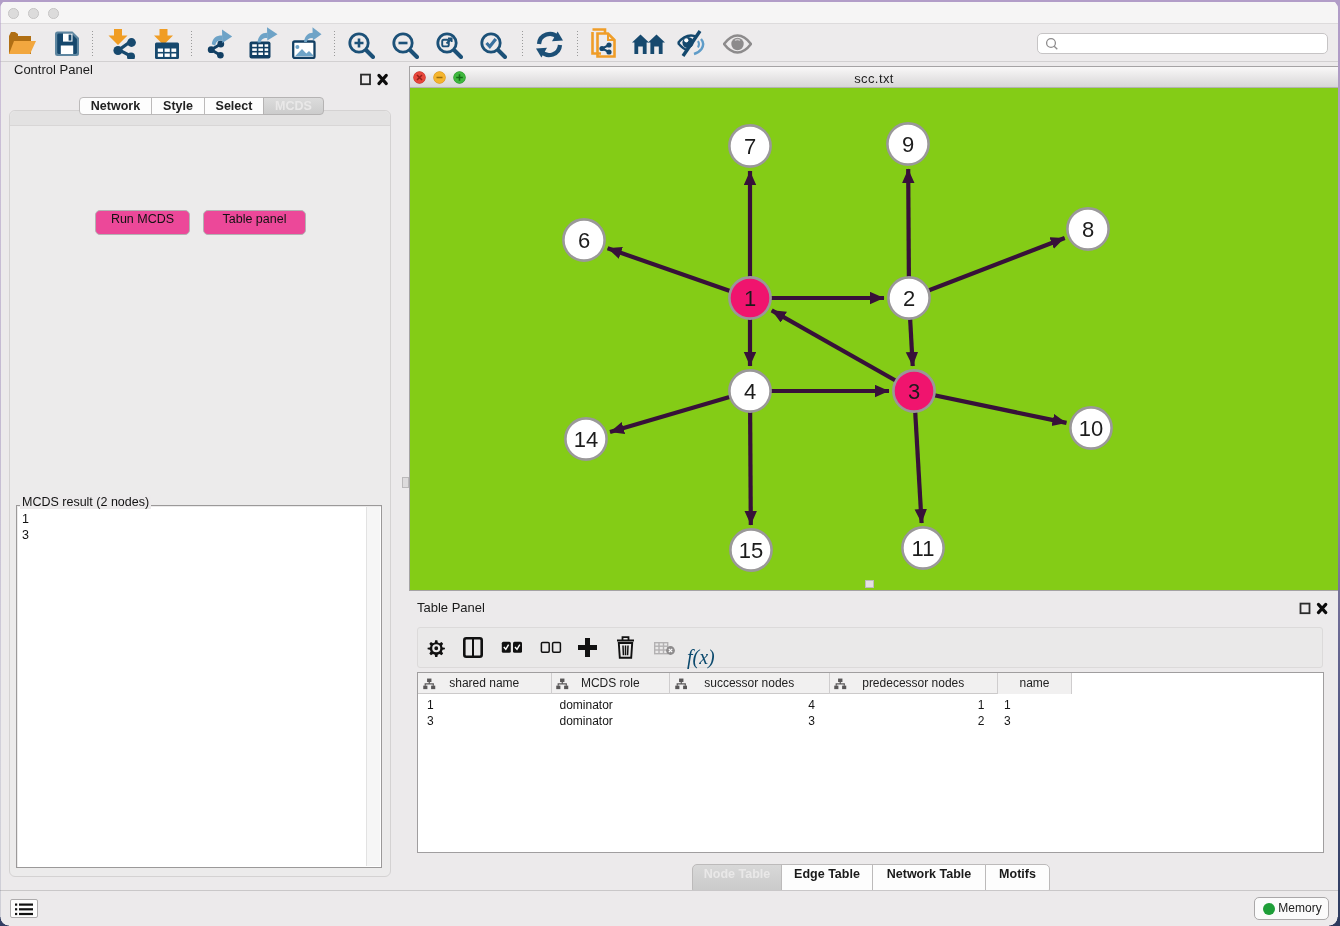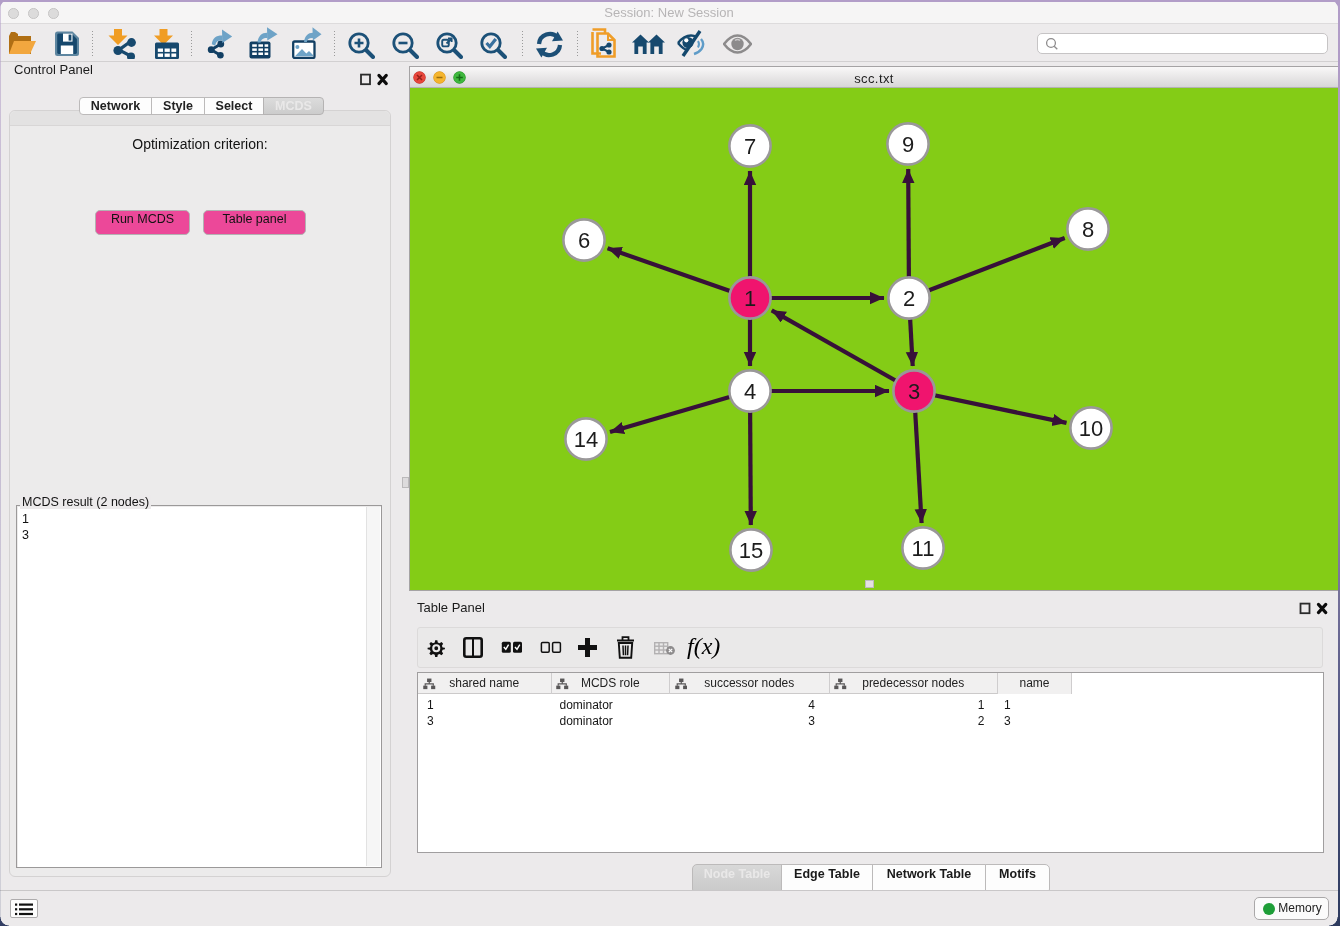--- a/index.html
+++ b/index.html
@@ -97,21 +97,20 @@
   background:#1e9e38; }
 </style>
 </head>
 <body>
 <div id="win">
 
   <div id="titlebar">
     <div class="tdot" style="left:8px;"></div>
     <div class="tdot" style="left:28px;"></div>
     <div class="tdot" style="left:48px;"></div>
-    <div id="title-text">Session: New Session</div>
   </div>
 
   <div id="toolbar">
     <div class="sep" style="left:92px;"></div>
     <div class="sep" style="left:191px;"></div>
     <div class="sep" style="left:334px;"></div>
     <div class="sep" style="left:522px;"></div>
     <div class="sep" style="left:577px;"></div>
     <div id="searchbox">
       <svg width="16" height="16" style="position:absolute;left:6px;top:2px" viewBox="0 0 16 16">
@@ -250,21 +249,20 @@
   </svg>
   <div id="cp-tabs">
     <div class="tab" style="left:0; width:73px; border-radius:4px 0 0 4px;">Network</div>
     <div class="tab" style="left:72px; width:54px;">Style</div>
     <div class="tab" style="left:125px; width:60px;">Select</div>
     <div class="tab sel" style="left:184px; width:61px; border-radius:0 4px 4px 0;">MCDS</div>
   </div>
   <div id="cp-box">
       <div id="cp-box-strip"></div>
     </div>
-  <div id="opt-label">Optimization criterion:</div>
   <div class="btn" style="left:95px; width:95px;">Run MCDS</div>
   <div class="btn" style="left:203px; width:103px;">Table panel</div>
   <div id="groupbox"></div>
   <div id="gb-white"></div>
   <div id="gb-scroll"></div>
   <div id="gb-label">MCDS result (2 nodes)</div>
   <div id="gb-text">1<br>3</div>
   <div id="divider-handle"></div>
 
   <div id="netwin">
@@ -372,21 +370,21 @@
       <g stroke="#b3b1b2" fill="none" stroke-width="1.4">
         <rect x="0.7" y="0.7" width="13" height="11"></rect>
         <line x1="0.7" y1="4.2" x2="13.7" y2="4.2"></line>
           <line x1="0.7" y1="8" x2="13.7" y2="8"></line>
         <line x1="5" y1="0.7" x2="5" y2="12"></line>
           <line x1="9.5" y1="0.7" x2="9.5" y2="12"></line>
       </g>
       <circle cx="16.5" cy="8.5" r="4.4" fill="#8e8c8d"></circle>
       <path d="M14.8 6.8 L18.2 10.2 M18.2 6.8 L14.8 10.2" stroke="#fff" stroke-width="1.2"></path>
     </svg>
-    <div class="abs" style="left:687px;top:633px;font-family:'Liberation Serif',serif;font-style:italic;font-size:24px;color:#000000;">f(x)</div>
+    <div class="abs" style="left:687px;top:646px;font-family:'Liberation Serif',serif;font-style:italic;font-size:20px;color:#0c4a6e;">f(x)</div>
   </div>
   <div id="tablebox">
     <div id="thead"></div>
     <div class="th" style="left:0; width:133.5px;">shared name</div>
     <div class="th" style="left:133.5px; width:118.5px;">MCDS role</div>
     <div class="th" style="left:252px; width:159.5px;">successor nodes</div>
     <div class="th" style="left:411.5px; width:168.5px;">predecessor nodes</div>
     <div class="th" style="left:580px; width:74px; background:#f1f0f0;">name</div>
     <svg class="hicon" style="left:5px" width="12.5" height="12" viewBox="0 0 11 11">
         <g fill="#595758">

